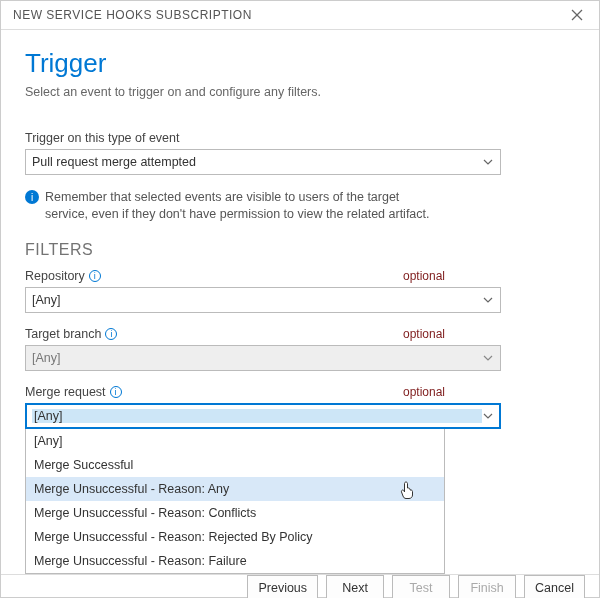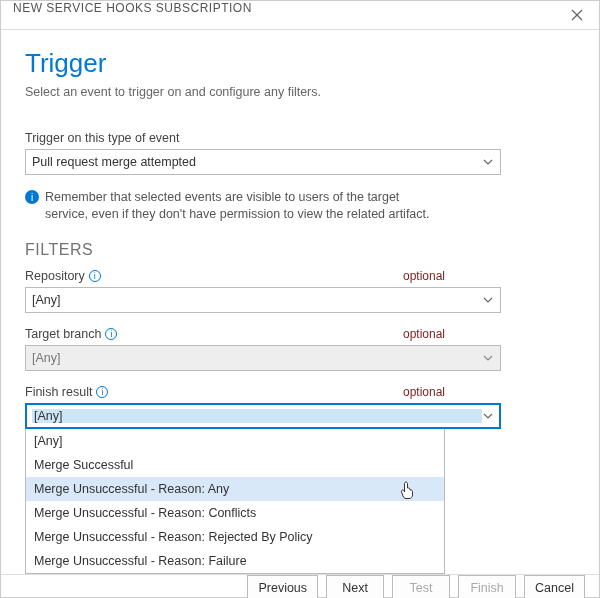--- a/index.html
+++ b/index.html
@@ -16,21 +16,21 @@
     width: 600px;
     height: 598px;
     border: 1px solid #ccc;
     display: flex;
     flex-direction: column;
   }
   .titlebar {
     height: 30px;
     border-bottom: 1px solid #ddd;
     display: flex;
-    align-items: flex-start;
+    align-items: center;
     padding: 0 8px 0 12px;
     color: #555;
     letter-spacing: 0.5px;
     font-size: 12px;
   }
   .titlebar-text { flex: 1; }
   .close-x {
     width: 28px;
     height: 28px;
     display: flex;
@@ -239,21 +239,21 @@
             <svg width="12" height="12" viewBox="0 0 12 12">
               <polyline points="2,4 6,8 10,4" fill="none" stroke="#888" stroke-width="1.2"></polyline>
             </svg>
           </span>
       </div>
     </div>
 
     <div class="field-row" style="width:420px; margin-bottom:0;">
       <div class="row-head">
         <div class="field-label">
-          <span>Finish result</span>
+          <span>Merge request</span>
           <span class="info-icon sm">i</span>
         </div>
         <span class="optional">optional</span>
       </div>
       <div class="select-box blue-outline">
         <span class="select-text sel">[Any]</span>
         <span class="chevron">
             <svg width="12" height="12" viewBox="0 0 12 12">
               <polyline points="2,4 6,8 10,4" fill="none" stroke="#666" stroke-width="1.2"></polyline>
             </svg>

